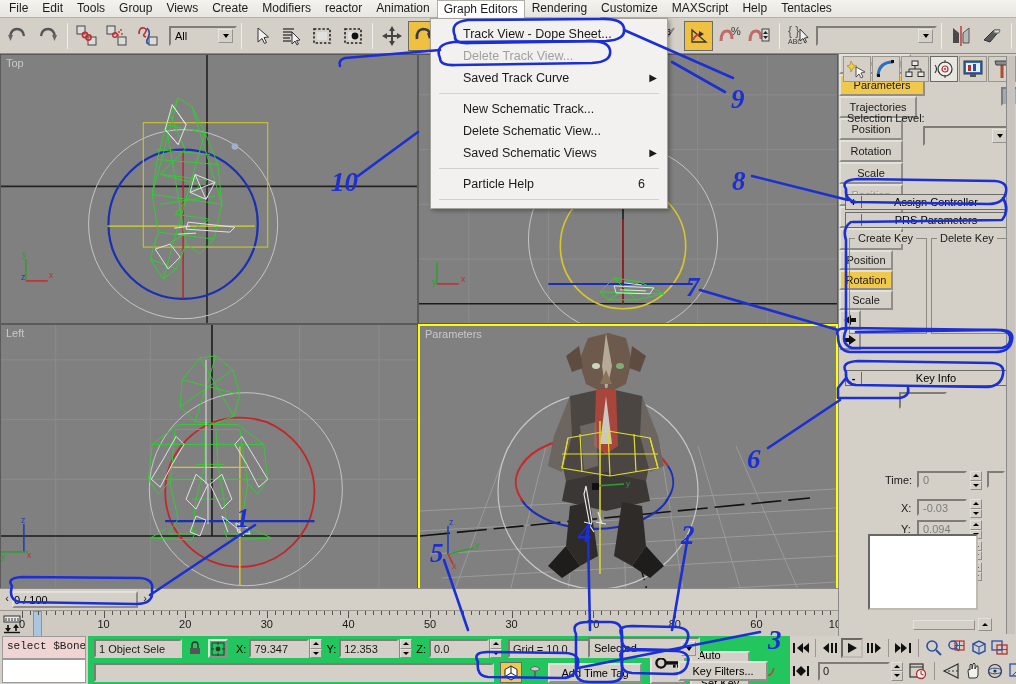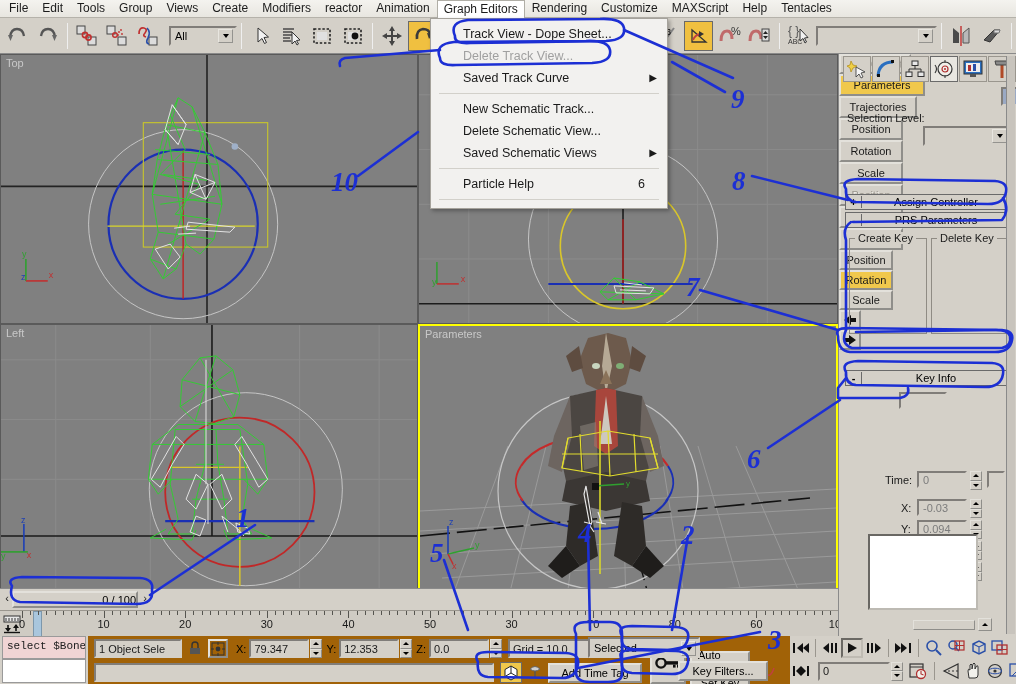--- a/index.html
+++ b/index.html
@@ -55,38 +55,38 @@
   
   #viewports { position: absolute; left: 0; top: 54px; width: 838px; height: 556px; background:#7b7b7b; }
   .vp { position: absolute; background: #808080; overflow: hidden; }
   .vp-label { position:absolute; left:5px; top:2px; color:#c8c8c8; font-size:11px; }
   .vp.sel { border: 2px solid #ffff00; }
   .vp-inner { position:absolute; inset:0; }
 
   
   #timeslider { position:absolute; left:0; top:588px; width:838px; height:22px; background:#d4d0c8; border-top:1px solid #8a8a8a;}
   #ts-field { position:absolute; left:12px; top:2px; width:126px; height:17px;
-     background:#d4d0c8; border:2px outset #e3e1db; display:flex; align-items:center; justify-content:flex-end; font-size:11px;}
+     background:#d4d0c8; border:2px outset #e3e1db; display:flex; align-items:center; justify-content:flex-start; font-size:11px;}
   .ts-arrow { position:absolute; top:3px; width:10px; height:15px; color:#222; font-size:11px; text-align:center;}
   #trackbar { position:absolute; left:0; top:610px; width:838px; height:26px; background:#cfcbc3; border-top:1px solid #9a968e;}
   #tb-ruler { position:absolute; left:22px; top:0; right:0; height:26px; }
   .tick { position:absolute; top:0; width:1px; background:#55544f; }
   .tick.major { height:7px; } .tick.minor{ height:4px; }
   .tlabel { position:absolute; top:7px; font-size:11px; color:#1a1a1a; transform:translateX(-50%); }
   #tb-icon { position:absolute; left:2px; top:3px; width:20px; height:20px; }
   #ts-cursor { position:absolute; left:33px; top:0; width:9px; height:26px; background:#a9c6dd; border:1px solid #7d97ab; }
 
   
   #listener { position:absolute; left:0; top:636px; width:88px; height:48px; }
   #listener .pink { position:absolute; left:2px; top:0; width:84px; height:23px; background:#f0d4d4; border:1px solid #9a9a9a;
       font-family:"Liberation Mono", monospace; font-size:11px; color:#202020; padding:3px 2px 0 4px; overflow:hidden; white-space:nowrap;}
   #listener .white { position:absolute; left:2px; top:23px; width:84px; height:24px; background:#ffffff; border:1px solid #9a9a9a;}
 
   
-  #statusbar { position:absolute; left:88px; top:636px; width:750px; height:48px; background:#a16207; }
+  #statusbar { position:absolute; left:88px; top:636px; width:750px; height:48px; background:#22c55e; }
   .sb-row { position:absolute; left:0; height:23px; display:flex; align-items:center; }
   .sb-field { background:#d4d0c8; border:2px inset #d4d0c8; height:19px; display:flex; align-items:center;
               padding:0 3px; font-size:11px; color:#1a1a1a; }
   .sb-btn { background:#d4d0c8; border:2px outset #e3e1db; height:20px; display:flex; align-items:center;
             justify-content:center; font-size:11px; padding:0 6px; }
   .spin { width:12px; height:19px; display:flex; flex-direction:column; margin-left:1px;}
   .spin div { flex:1; background:#d4d0c8; border:1px outset #e3e1db; display:flex; align-items:center; justify-content:center; }
   .caret-u { width:0;height:0;border-left:3px solid transparent;border-right:3px solid transparent;border-bottom:3px solid #000; }
   .caret-dn { width:0;height:0;border-left:3px solid transparent;border-right:3px solid transparent;border-top:3px solid #000; }
 

